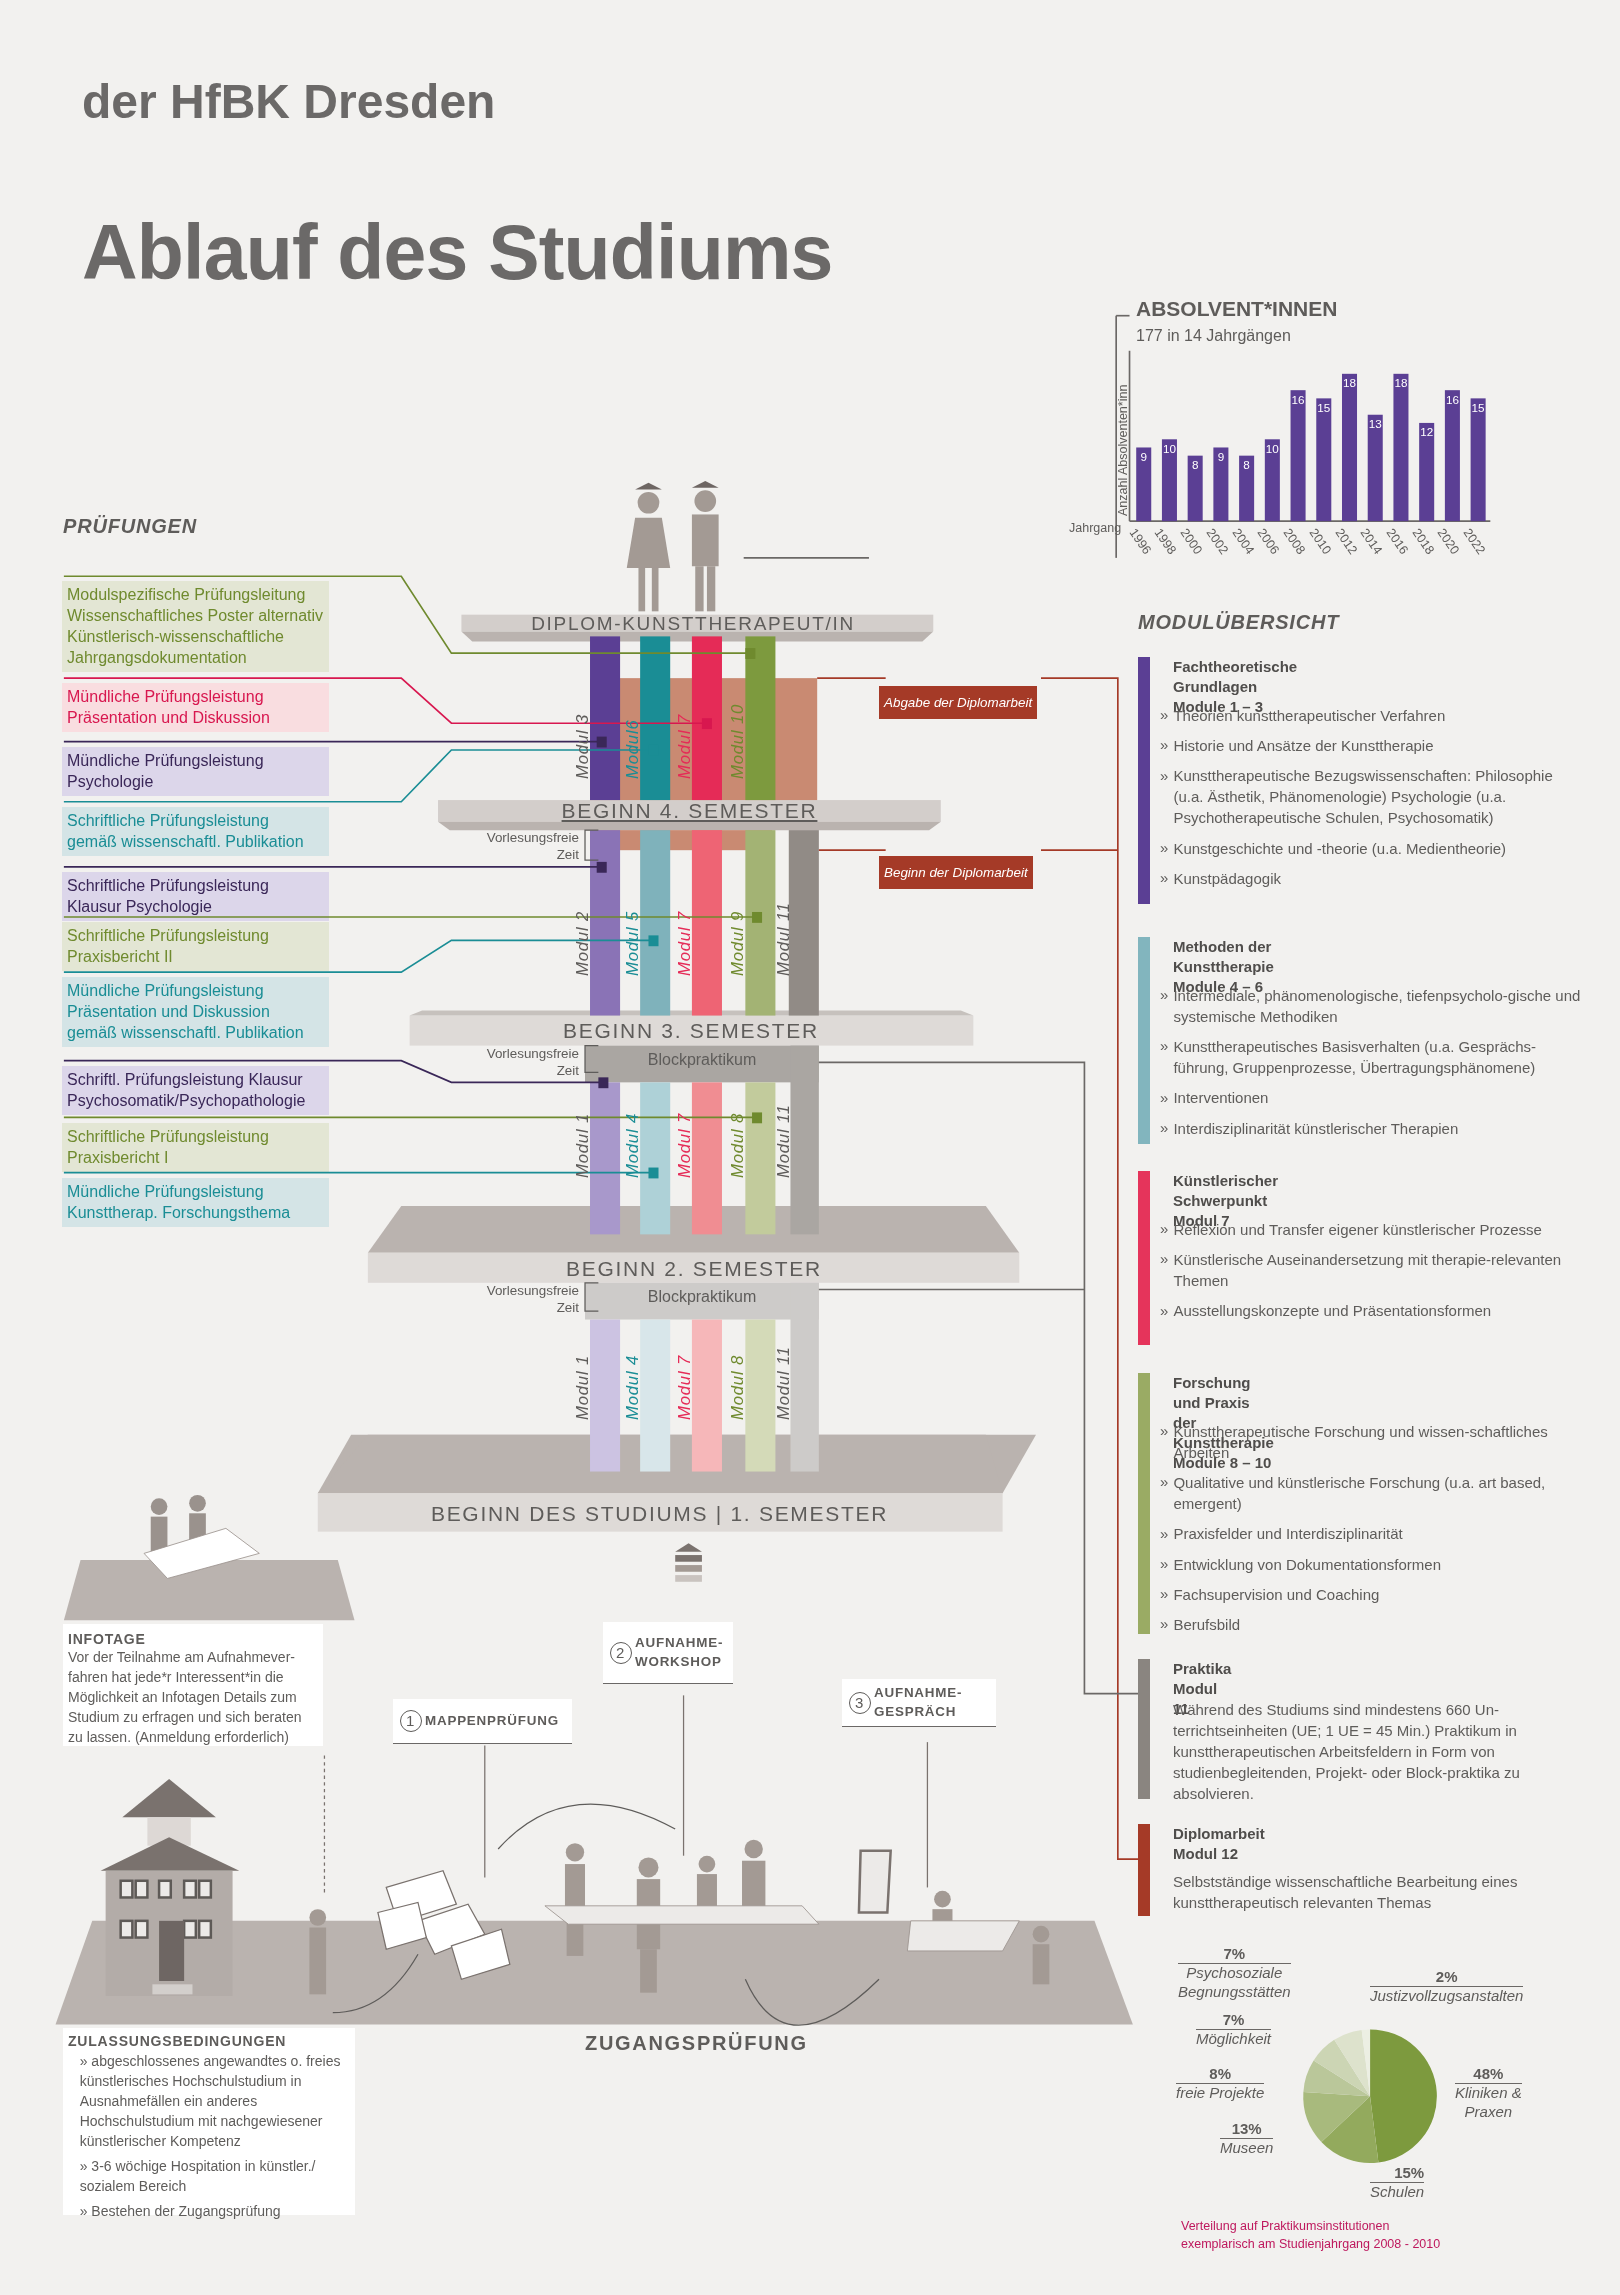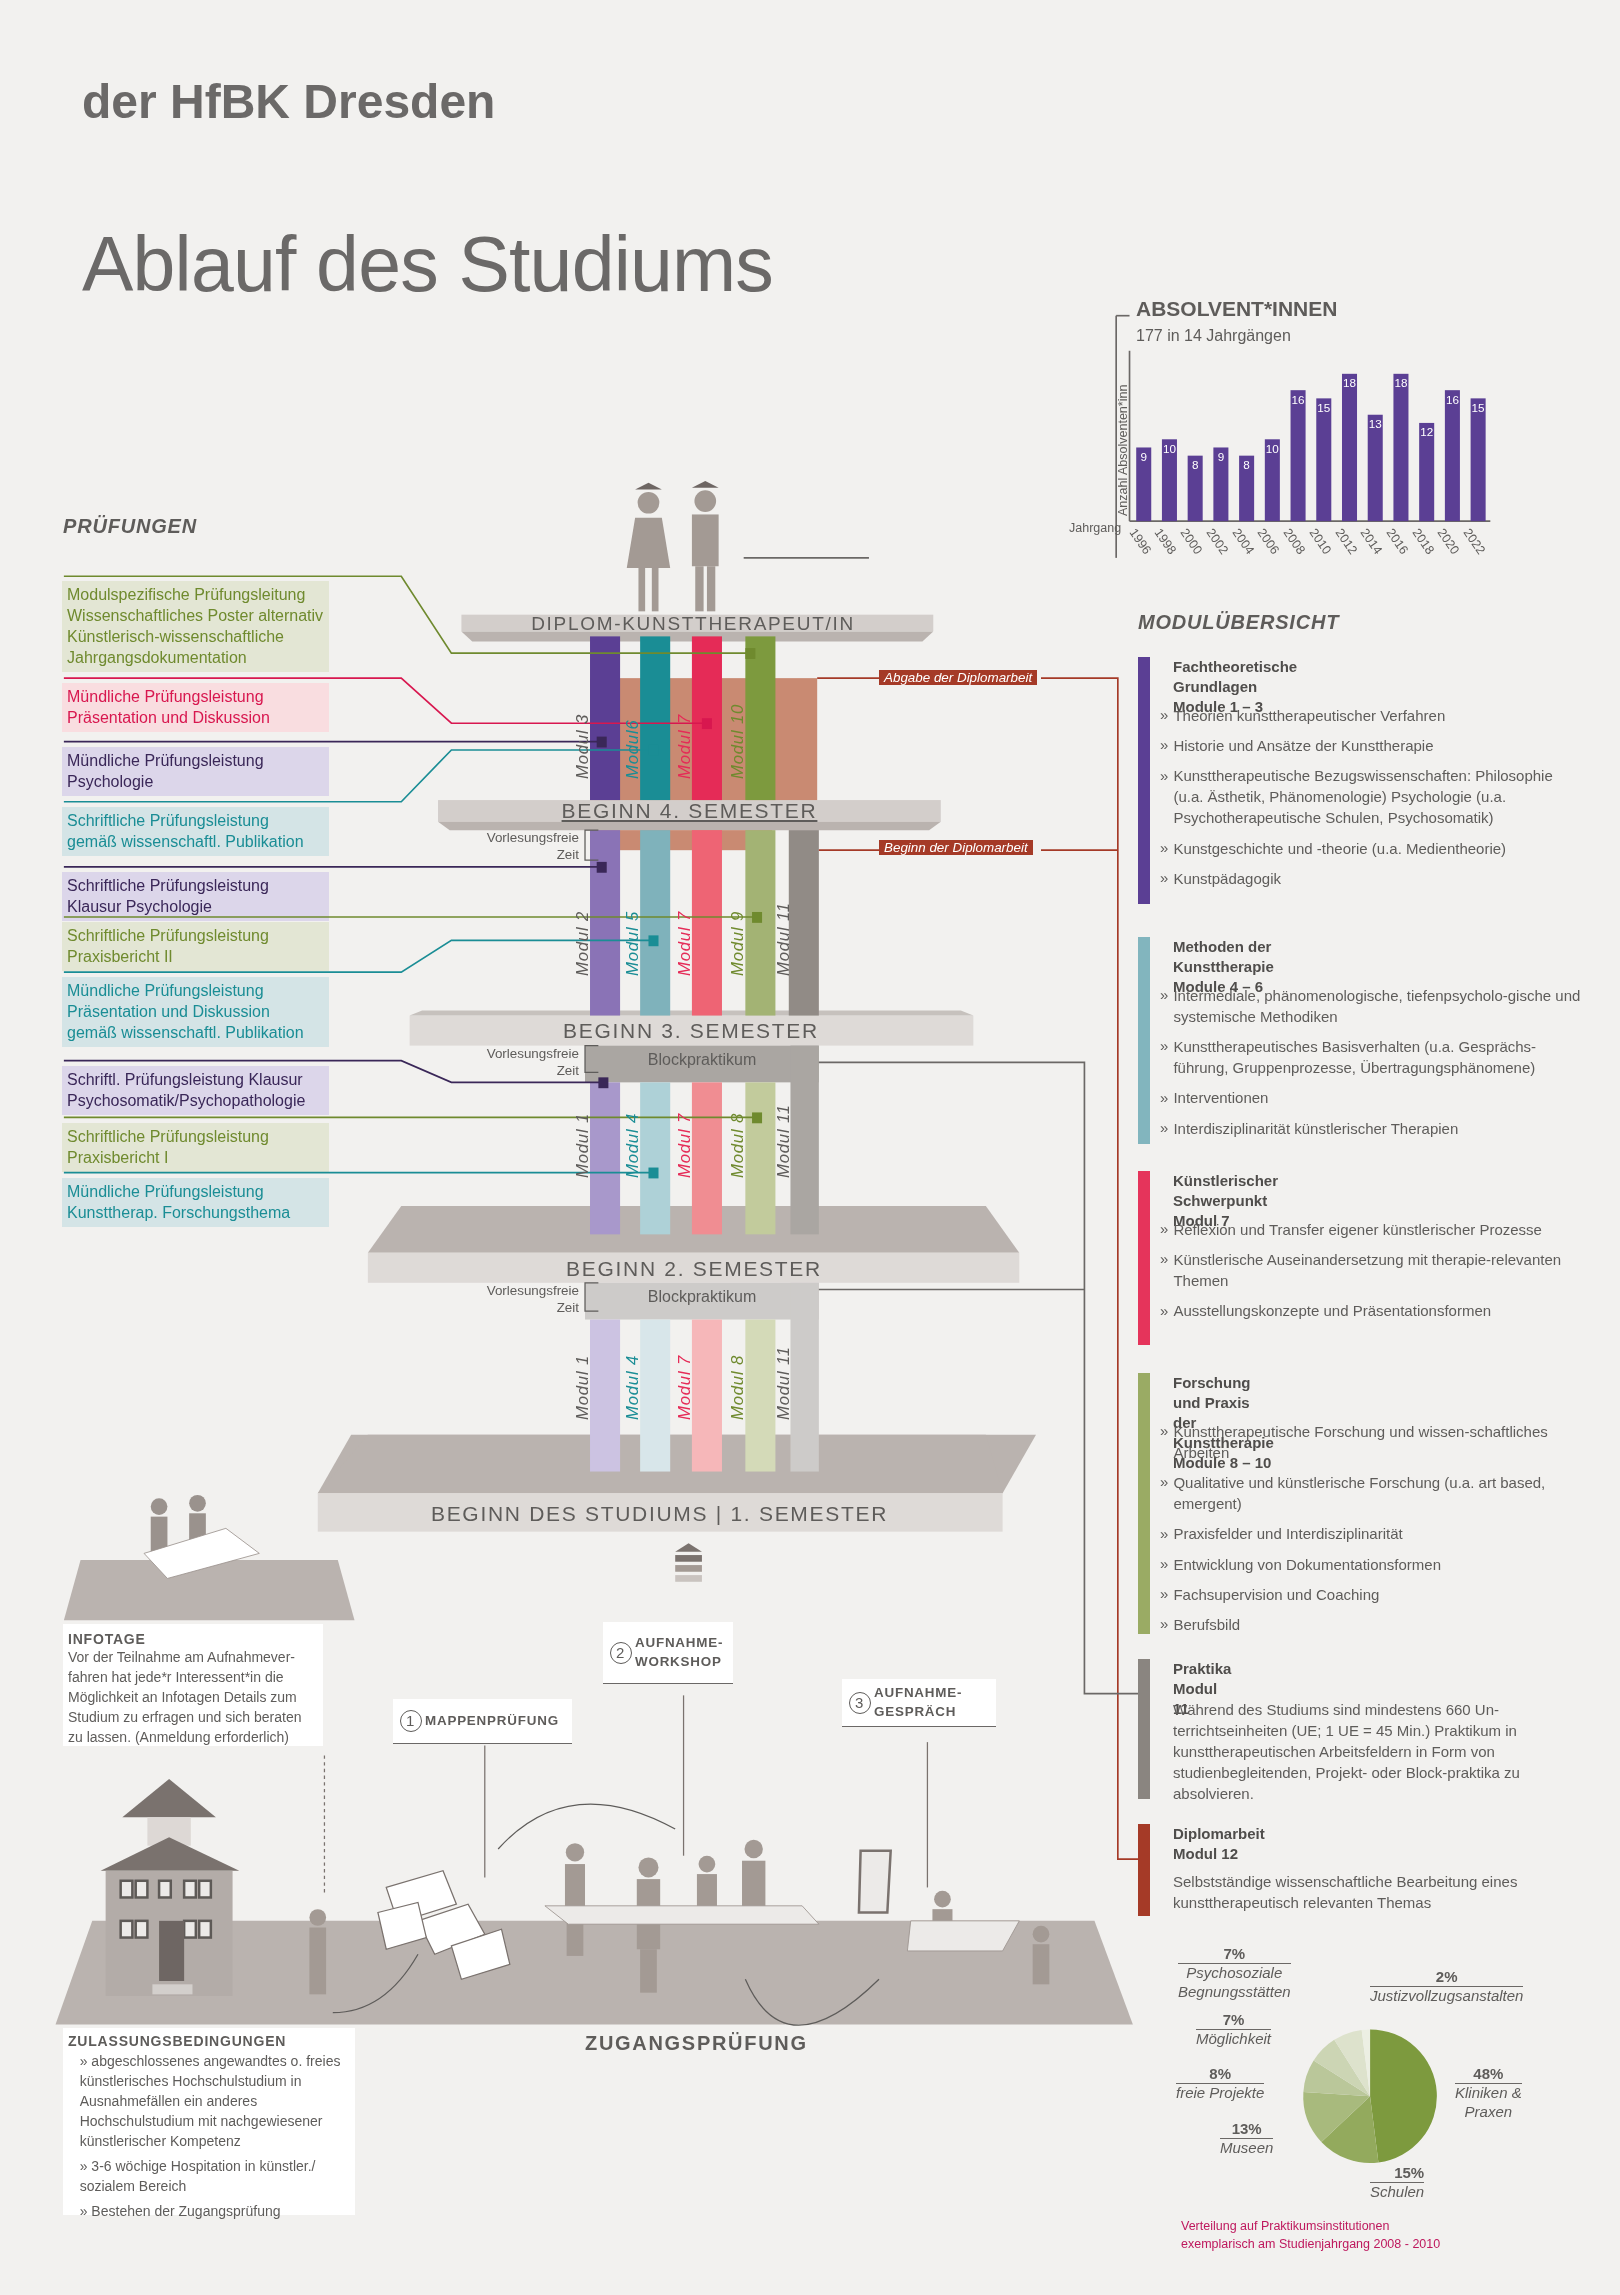--- a/index.html
+++ b/index.html
@@ -1,25 +1,25 @@
 <!DOCTYPE html>
 <html style="font-size:13.4px"><head>
 <meta charset="utf-8">
 <style>
   html,body{margin:0;padding:0;}
   body{width:1621px;height:2295px;background:#f2f1ef;position:relative;overflow:hidden;font-family:"Liberation Sans","DejaVu Sans",sans-serif;color:#5e5c5a;}
   .abs{position:absolute;}
   .title1{left:82px;top:74px;font-size:48px;line-height:55px;color:#6b6968;font-weight:bold;letter-spacing:0px;}
-  .title2{left:82px;top:222px;font-size:77px;line-height:84px;color:#6b6968;font-weight:normal;letter-spacing:-0.8px;}
+  .title2{left:82px;top:210px;font-size:77px;line-height:84px;color:#6b6968;font-weight:bold;letter-spacing:-0.8px;}
   .h-section{font-size:20px;font-weight:bold;color:#5e5c5a;letter-spacing:0.8px;font-style:italic;}
   .exam{position:absolute;left:62px;width:267px;font-size:16px;line-height:21px;padding:3.3px 5px;box-sizing:border-box;}
   .plat-label{position:absolute;text-align:center;font-size:21px;color:#5e5c5a;letter-spacing:1.7px;}
   .vlabel{position:absolute;transform:rotate(-90deg);transform-origin:left top;font-style:italic;font-size:16.7px;white-space:nowrap;letter-spacing:0.8px;}
   .note{position:absolute;font-size:13.4px;line-height:16.7px;text-align:right;color:#5e5c5a;}
-  .tag-red{position:absolute;background:#a53a27;color:#fff;font-size:13.4px;font-style:italic;padding:0 5px;white-space:nowrap;}
+  .tag-red{position:absolute;background:#a53a27;color:#fff;font-size:13.4px;font-style:italic;padding:9px 5px;white-space:nowrap;margin-top:16px;}
   .mod{position:absolute;left:1138px;}
   .mod .stripe{position:absolute;left:0;top:0;width:11.7px;}
   .mod .head{position:absolute;left:35px;top:0;font-size:15px;line-height:20px;font-weight:bold;color:#4f4d4b;}
   .mod ul{position:absolute;left:22px;margin:0;padding:0;list-style:none;font-size:15px;line-height:21px;color:#5e5c5a;width:426px;}
   .mod ul li{position:relative;padding-left:13.4px;margin-bottom:9.2px;}
   .mod ul li:before{content:"»";position:absolute;left:0;top:-0.8px;}
   .mod .body{position:absolute;left:35px;font-size:15px;line-height:21px;color:#5e5c5a;width:401px;}
   .whitebox{position:absolute;background:#fff;}
   .stepbox{position:absolute;background:#fff;font-size:13.4px;font-weight:bold;color:#5e5c5a;letter-spacing:0.8px;line-height:18.4px;}
   .circ{display:inline-block;width:20px;height:20px;border:1.7px solid #5e5c5a;border-radius:50%;text-align:center;line-height:20px;font-size:15px;font-weight:normal;margin-right:3.3px;vertical-align:middle;}

